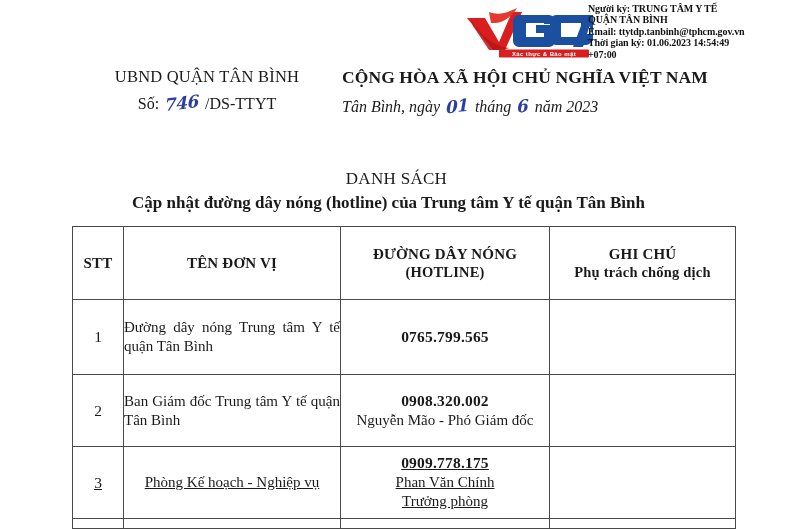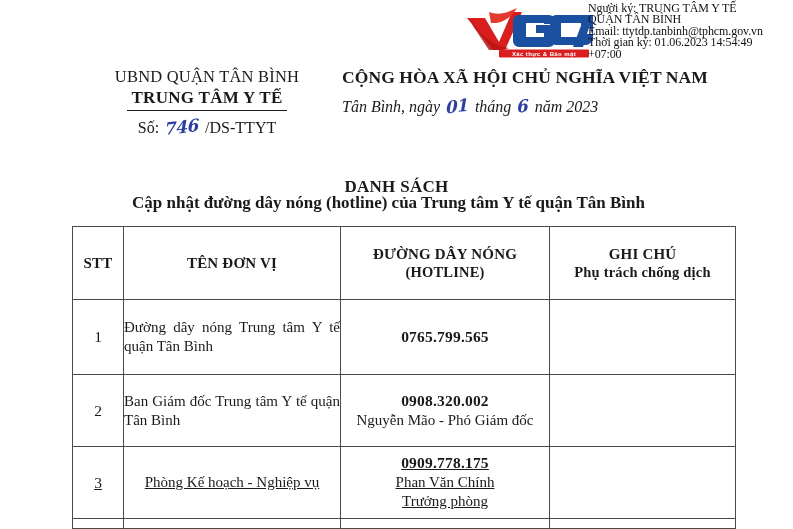--- a/index.html
+++ b/index.html
@@ -33,25 +33,26 @@
     height: 52px;
   }
   .logo-svg { display: block; }
 
   #sig-text {
     position: absolute;
     left: 126px;
     top: 1px;
     width: 205px;
     font-family: "Liberation Serif", "DejaVu Serif", serif;
-    font-size: 12px;
+    font-size: 10px;
     line-height: 11.4px;
     color: #111;
     white-space: nowrap;
     letter-spacing: -0.1px;
+    font-weight: bold;
   }
   #sig-text div { white-space: nowrap; }
 
   
   .hdr-left {
     position: absolute;
     left: 72px;
     top: 66px;
     width: 270px;
     text-align: center;
@@ -113,24 +114,24 @@
     font-size: 16px;
     line-height: 24px;
     margin-top: 6px;
     white-space: nowrap;
   }
 
   
   .doc-title {
     position: absolute;
     left: 0;
-    top: 176px;
+    top: 168px;
     width: 793px;
     text-align: center;
-    font-weight: bold;
+    font-weight: normal;
     font-size: 17px;
     line-height: 22px;
     letter-spacing: 0.3px;
   }
   .doc-subtitle {
     position: absolute;
     left: 0;
     top: 192px;
     width: 777px;
     text-align: center;
@@ -236,21 +237,20 @@
     <div>Người ký: TRUNG TÂM Y TẾ</div>
     <div>QUẬN TÂN BÌNH</div>
     <div>Email: ttytdp.tanbinh@tphcm.gov.vn</div>
     <div>Thời gian ký: 01.06.2023 14:54:49</div>
     <div>+07:00</div>
   </div>
 </div>
 
 <div class="hdr-left">
   <div class="l1">UBND QUẬN TÂN BÌNH</div>
-  <div><span class="l2">TRUNG TÂM Y TẾ</span></div>
   <div class="l3">
     <span>Số:</span>
     <span class="hand">746</span>
     <span>/DS-TTYT</span>
   </div>
 </div>
 
 <div class="hdr-right">
   <div class="r1">CỘNG HÒA XÃ HỘI CHỦ NGHĨA VIỆT NAM</div>
   <div class="r3">

